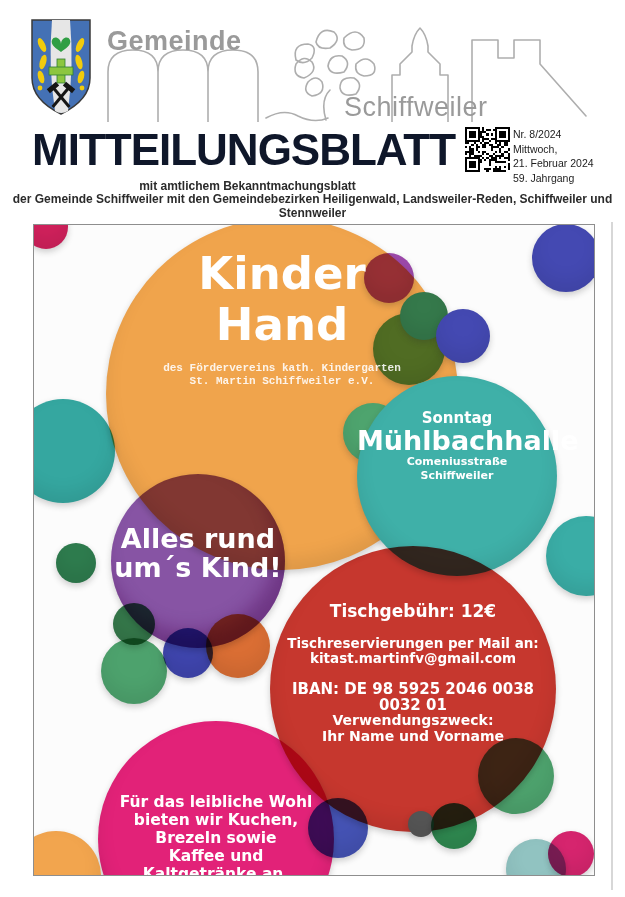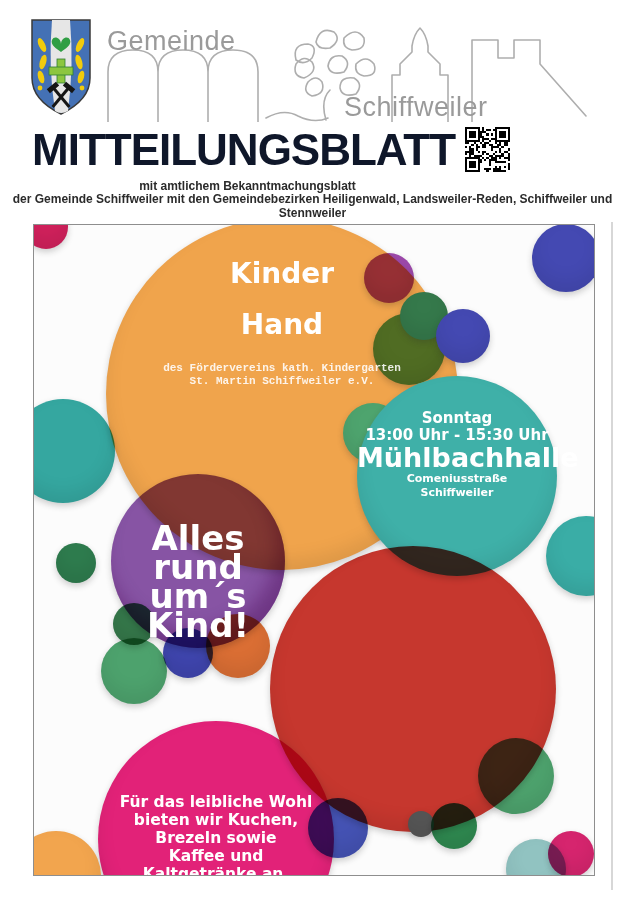--- a/index.html
+++ b/index.html
@@ -1,20 +1,20 @@
 <!DOCTYPE html>
 <html><head>
 <meta charset="utf-8">
 <style>
   html,body{margin:0;padding:0;background:#fff;}
   #page{position:relative;width:625px;height:897px;background:#ffffff;overflow:hidden;
         font-family:"Liberation Sans",sans-serif;}
   
   #crest{position:absolute;left:30px;top:18px;width:62px;height:98px;}
-  #gemeinde-text{position:absolute;left:107px;top:26px;font-size:27px;color:#9a9a9a;letter-spacing:.5px;}
+  #gemeinde-text{position:absolute;left:107px;top:26px;font-size:27px;color:#9a9a9a;letter-spacing:.5px;font-weight:bold;}
   #skyline{position:absolute;left:100px;top:20px;width:505px;height:102px;}
   #schiffweiler-text{position:absolute;left:344px;top:92px;font-size:27px;color:#9a9a9a;letter-spacing:.5px;}
   #masthead{position:absolute;left:32px;top:127px;font-size:44px;line-height:46px;font-weight:700;
             color:#0f172a;letter-spacing:-1px;}
   #qr{position:absolute;left:465px;top:127px;width:45px;height:45px;}
   #issue-block{position:absolute;left:513px;top:127px;font-size:10.5px;line-height:14.5px;color:#1c1c1c;}
   #subtitle1{position:absolute;left:0;top:179px;width:495px;text-align:center;font-size:12px;
              font-weight:600;color:#2b2b2b;}
   #subtitle2{position:absolute;left:0;top:192px;width:625px;text-align:center;font-size:12px;
              font-weight:600;color:#2b2b2b;}
@@ -28,27 +28,27 @@
                 font-family:"DejaVu Sans",sans-serif;font-weight:bold;}
   
   #c-orange{left:72px;top:-7px;width:352px;height:352px;z-index:1;}
   #c-teal{left:323px;top:151px;width:200px;height:200px;z-index:3;}
   #c-purple{left:77px;top:249px;width:174px;height:174px;z-index:4;
             box-shadow:0 3px 6px rgba(40,40,40,.22),inset -8px -16px 18px rgba(80,15,95,.45);}
   #c-red{left:236px;top:321px;width:286px;height:286px;z-index:6;}
   #c-pink{left:64px;top:496px;width:236px;height:236px;z-index:7;}
   
   #l-orange{left:72px;top:-7px;width:352px;padding-top:30px;}
-  #l-orange .big{font-size:28px;line-height:51px;}
+  #l-orange .big{font-size:45px;line-height:51px;}
   #l-orange .sub{margin-top:12px;font-size:11px;line-height:13px;opacity:.88;font-weight:bold;font-family:Liberation Mono, monospace;}
   #l-teal{left:323px;top:151px;width:200px;padding-top:34px;}
   #l-teal .s{font-size:15px;line-height:17px;}
   #l-teal .venue{font-size:27px;line-height:28px;}
   #l-teal .addr{font-size:11px;line-height:14px;}
-  #l-purple{left:77px;top:249px;width:174px;padding-top:50px;font-size:34px;line-height:29px;}
+  #l-purple{left:77px;top:249px;width:174px;padding-top:50px;font-size:27px;line-height:29px;}
   #l-red{left:236px;top:321px;width:286px;padding-top:56px;}
   #l-red .fee{font-size:17px;line-height:18px;margin-bottom:16px;}
   #l-red .res{font-size:13.5px;line-height:14.5px;margin-bottom:17px;}
   #l-red .iban{font-size:15px;line-height:15.5px;}
   #l-red .zweck{font-size:14px;line-height:15.5px;}
   #l-pink{left:64px;top:524px;width:236px;padding-top:44px;font-size:15.5px;line-height:18px;}
   #scan-edge{position:absolute;left:611px;top:222px;width:2px;height:668px;
              background:rgba(110,110,110,.28);filter:blur(.7px);}
 </style>
 </head>
@@ -243,20 +243,26 @@
       <rect x="1" y="1" width="5" height="5" fill="#fff"></rect>
       <rect x="2" y="2" width="3" height="3" fill="#000"></rect>
       <rect x="14" y="0" width="7" height="7" fill="#000"></rect>
       <rect x="15" y="1" width="5" height="5" fill="#fff"></rect>
       <rect x="16" y="2" width="3" height="3" fill="#000"></rect>
       <rect x="0" y="14" width="7" height="7" fill="#000"></rect>
       <rect x="1" y="15" width="5" height="5" fill="#fff"></rect>
       <rect x="2" y="16" width="3" height="3" fill="#000"></rect>
     </svg>
 
+  <div id="issue-block">
+    <div>Nr. 8/2024</div>
+    <div>Mittwoch,</div>
+    <div>21. Februar 2024</div>
+    <div>59. Jahrgang</div>
+  </div>
 
   <div id="subtitle1">mit amtlichem Bekanntmachungsblatt</div>
   <div id="subtitle2">der Gemeinde Schiffweiler mit den Gemeindebezirken Heiligenwald, Landsweiler-Reden, Schiffweiler und Stennweiler</div>
 
   <div id="poster">
     <div class="circle" id="c-orange" style="background: rgb(240, 164, 76);"></div>
     <div class="circle" id="c-teal" style="background: rgb(63, 176, 168);"></div>
     <div class="circle blend" id="c-purple" style="background: rgb(137, 85, 166);"></div>
     <div class="circle blend" id="c-red" style="background: rgb(201, 55, 46);"></div>
     <div class="circle blend" id="c-pink" style="background: rgb(229, 34, 121);"></div>
@@ -267,31 +273,40 @@
           <div>Hand</div>
         </div>
       <div class="sub">
           <div>des Fördervereins kath. Kindergarten</div>
           <div>St. Martin Schiffweiler e.V.</div>
         </div>
     </div>
 
     <div class="circle-label" id="l-teal">
       <div class="s">Sonntag</div>
-      <div class="s">13:00 Uhr - 15:30 Uhr</div>
       <div class="venue">Mühlbachhalle</div>
       <div class="addr">Comeniusstraße</div>
       <div class="addr">Schiffweiler</div>
     </div>
 
     <div class="circle-label" id="l-purple">
         <div>Alles rund</div>
         <div>um´s Kind!</div>
       </div>
 
+    <div class="circle-label" id="l-red">
+      <div class="fee">Tischgebühr: 12€</div>
+      <div class="res">
+        <div>Tischreservierungen per Mail an:</div>
+        <div>kitast.martinfv@gmail.com</div>
+      </div>
+      <div class="iban">IBAN: DE 98 5925 2046 0038 0032 01</div>
+      <div class="zweck">Verwendungszweck:</div>
+      <div class="zweck">Ihr Name und Vorname</div>
+    </div>
 
     <div class="circle-label" id="l-pink">
         <div>Für das leibliche Wohl</div>
         <div>bieten wir Kuchen,</div>
         <div>Brezeln sowie</div>
         <div>Kaffee und</div>
         <div>Kaltgetränke an.</div>
       </div>
   <div class="circle blend" style="left: -10px; top: -20px; height: 44px; width: 44px; background: rgb(212, 33, 93); z-index: 2;"></div>
       <div class="circle blend" style="left: -23px; top: 174px; height: 104px; width: 104px; background: rgb(53, 169, 162); z-index: 2;"></div>

